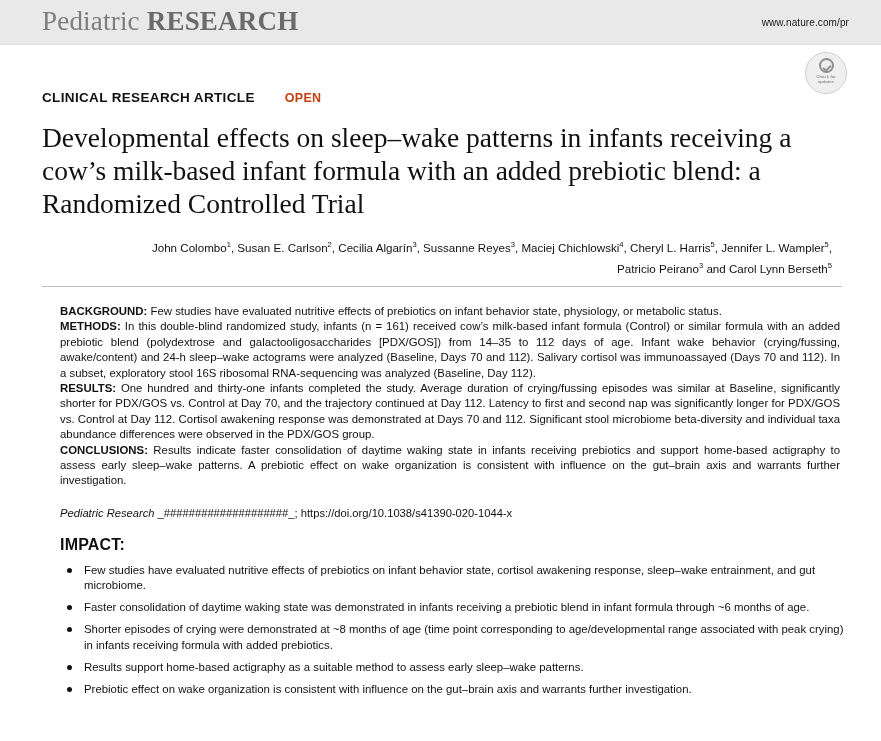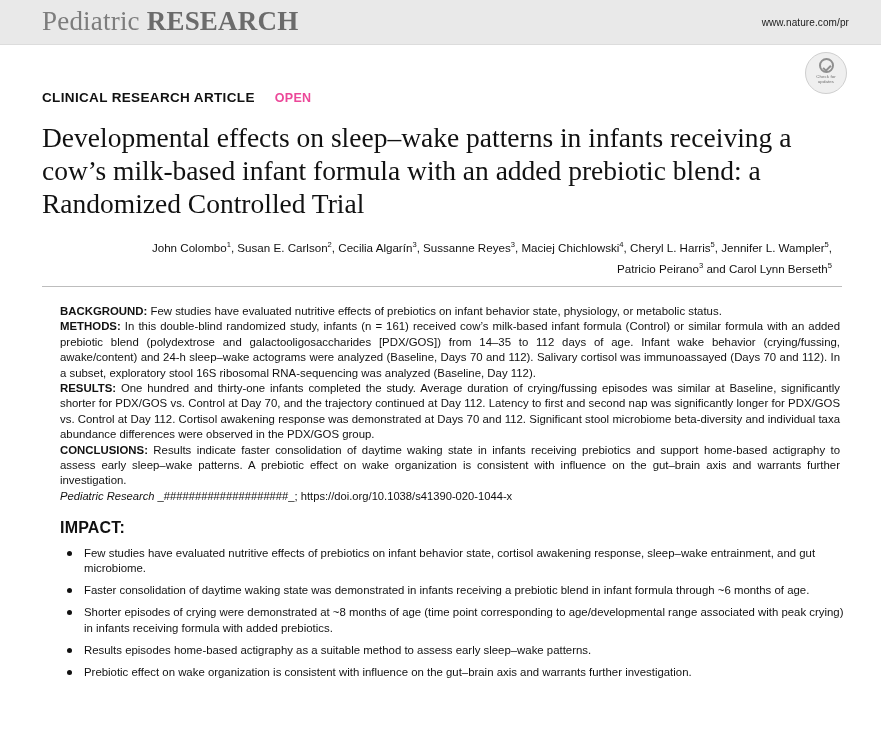--- a/index.html
+++ b/index.html
@@ -95,36 +95,36 @@
   
   .article-head {
     position: absolute;
     left: 42px;
     top: 90px;
     width: 800px;
   }
   .kicker-row {
     display: flex;
     align-items: baseline;
-    gap: 20px;
+    gap: 30px;
     margin-bottom: 13px;
   }
   .kicker {
     font-family: "Liberation Sans", sans-serif;
     font-size: 13.5px;
     font-weight: bold;
     letter-spacing: 0.35px;
     color: #111111;
   }
   .open-badge {
     font-family: "Liberation Sans", sans-serif;
     font-size: 12.5px;
     font-weight: bold;
     letter-spacing: 0.3px;
-    color: #ec4899;
+    color: #c2410c;
   }
   .article-title {
     font-family: "Liberation Serif", serif;
     font-size: 27.5px;
     line-height: 33px;
     font-weight: normal;
     color: #111111;
     margin: 16px 0 16px 0;
     max-width: 800px;
   }
@@ -162,21 +162,21 @@
   .abstract p {
     margin: 0 0 0 0;
   }
   .abstract .lbl {
     font-weight: bold;
   }
 
   .cite-line {
     margin-left: 18px;
     width: 780px;
-    margin-top: 1px;
+    margin-top: 18px;
     font-family: "Liberation Sans", sans-serif;
     font-size: 11.2px;
     color: #111111;
   }
   .cite-line .jrnl { font-style: italic; }
 
   .impact-title {
     margin-left: 18px;
     margin-top: 17px;
     font-family: "Liberation Sans", sans-serif;
@@ -248,18 +248,18 @@
       <p><span class="lbl">CONCLUSIONS:</span><span> Results indicate faster consolidation of daytime waking state in infants receiving prebiotics and support home-based actigraphy to assess early sleep–wake patterns. A prebiotic effect on wake organization is consistent with influence on the gut–brain axis and warrants further investigation.</span></p>
     </div>
 
     <div class="cite-line"><span class="jrnl">Pediatric Research</span><span> _####################_;</span><span>  https://doi.org/10.1038/s41390-020-1044-x</span></div>
 
     <div class="impact-title">IMPACT:</div>
     <ul class="impact-list">
       <li>Few studies have evaluated nutritive effects of prebiotics on infant behavior state, cortisol awakening response, sleep–wake entrainment, and gut microbiome.</li>
       <li>Faster consolidation of daytime waking state was demonstrated in infants receiving a prebiotic blend in infant formula through ~6 months of age.</li>
       <li>Shorter episodes of crying were demonstrated at ~8 months of age (time point corresponding to age/developmental range associated with peak crying) in infants receiving formula with added prebiotics.</li>
-      <li>Results episodes home-based actigraphy as a suitable method to assess early sleep–wake patterns.</li>
+      <li>Results support home-based actigraphy as a suitable method to assess early sleep–wake patterns.</li>
       <li>Prebiotic effect on wake organization is consistent with influence on the gut–brain axis and warrants further investigation.</li>
     </ul>
   </div>
 
 </div>
 
 </body></html>

